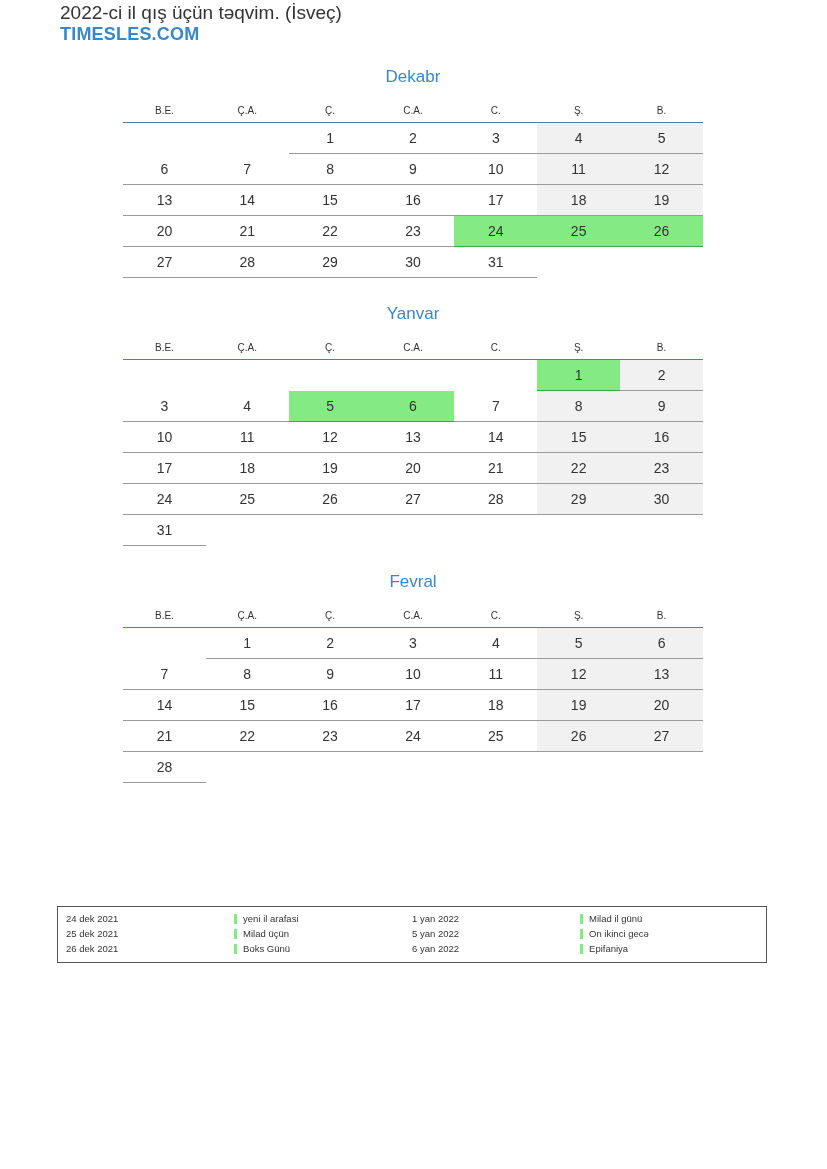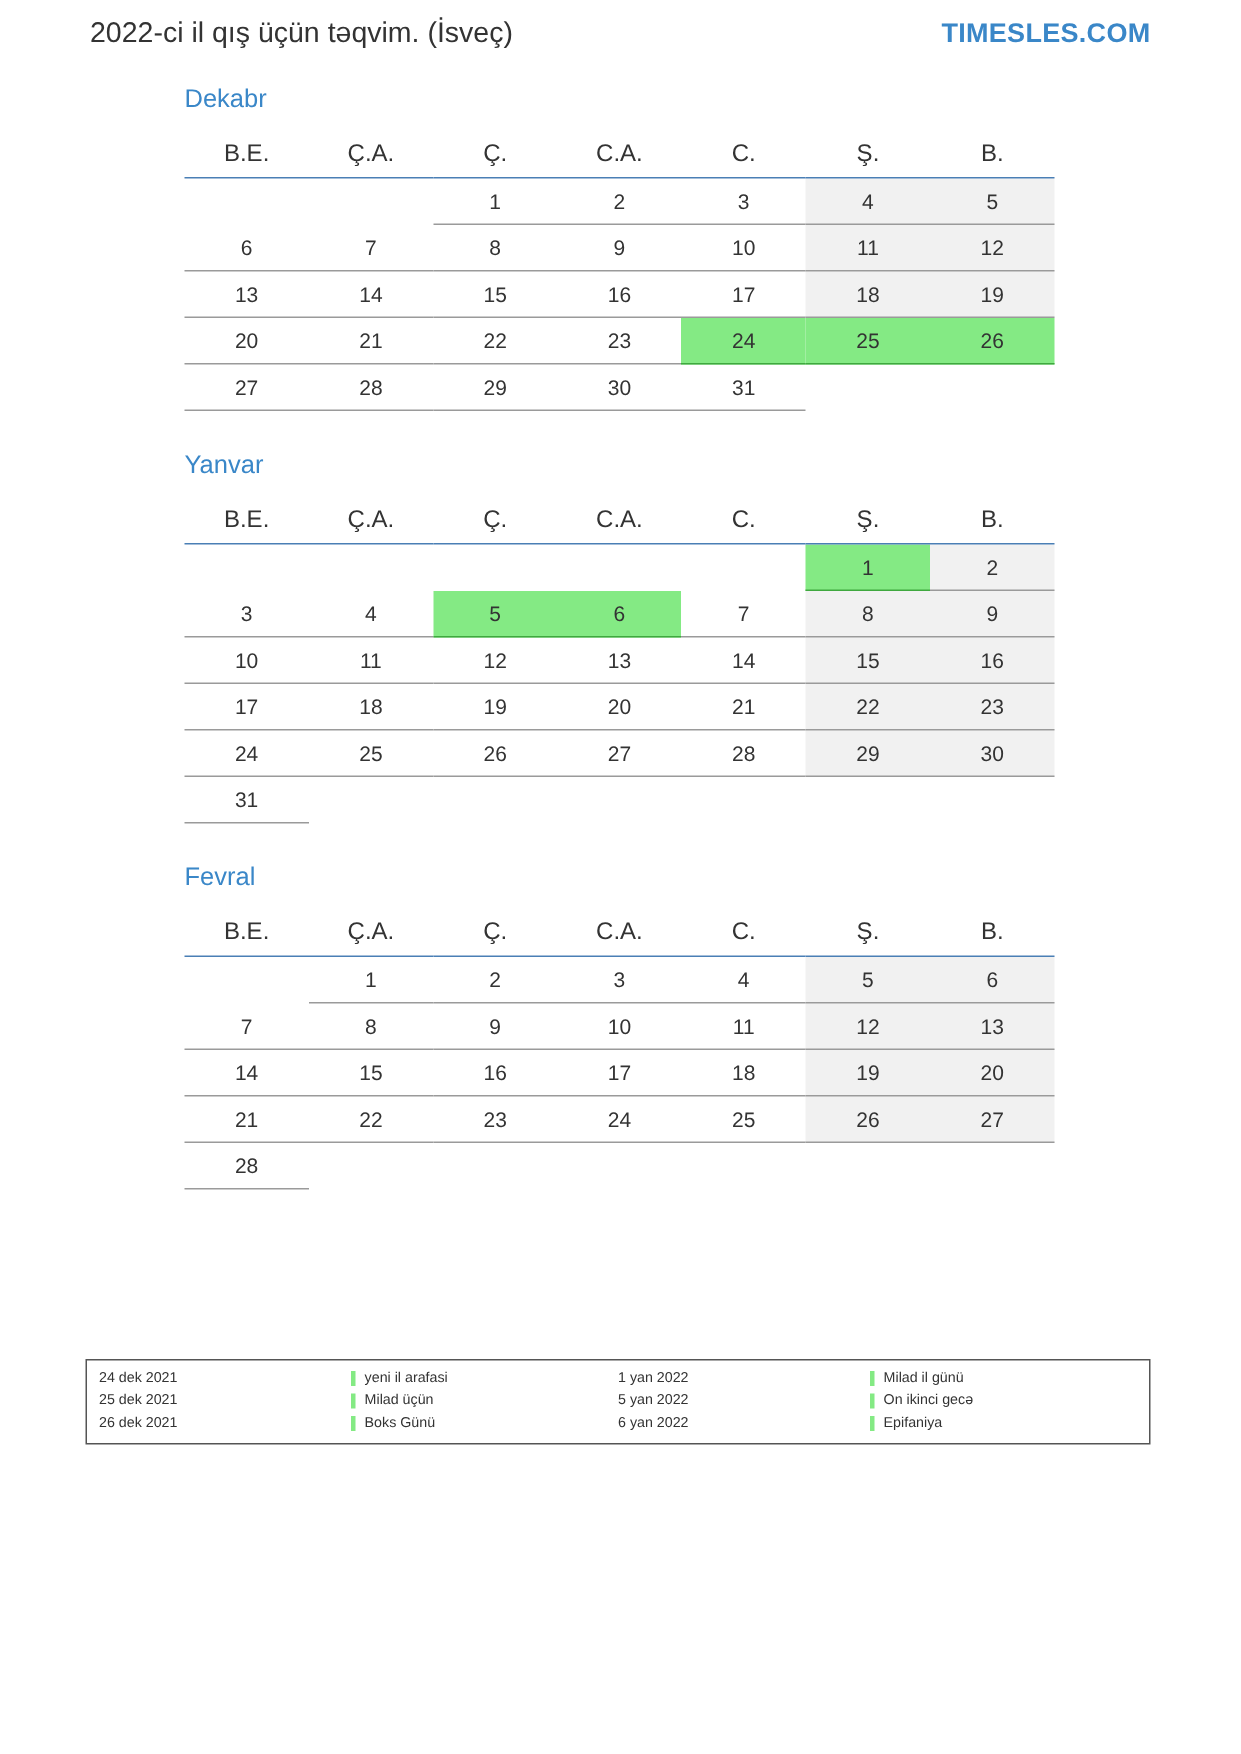--- a/index.html
+++ b/index.html
@@ -19,21 +19,22 @@
     height: 1169px;
     position: relative;
     box-sizing: border-box;
     padding: 0;
   }
   
   .header {
     display: flex;
     align-items: baseline;
     justify-content: space-between;
-    padding: 12px 60px 0 60px;
+    padding: 2px 60px 0 60px;
+    flex-direction: column;
   }
   .page-title {
     font-size: 19px;
     color: #333333;
     font-weight: 400;
   }
   .brand {
     font-size: 18px;
     color: #3a87c8;
     letter-spacing: 0.2px;
@@ -42,37 +43,37 @@
 
   
   .months {
     padding: 0 60px;
     margin-top: 22px;
   }
   .month-block {
     margin-bottom: 26px;
   }
   .month-title {
-    text-align: left;
+    text-align: center;
     color: #3a87c8;
     font-size: 17px;
     font-weight: 400;
     margin: 0 0 14px 0;
     
     width: 580px;
     margin-left: 63px;
   }
   table.cal {
     border-collapse: collapse;
     width: 580px;
     margin-left: 63px;
     table-layout: fixed;
   }
   table.cal th {
-    font-size: 16px;
+    font-size: 10px;
     font-weight: 400;
     color: #333333;
     text-align: center;
     padding: 4px 0 6px 0;
     border-bottom: 1.5px solid #4a7fb5;
   }
   table.cal td {
     font-size: 14px;
     color: #333333;
     text-align: center;

